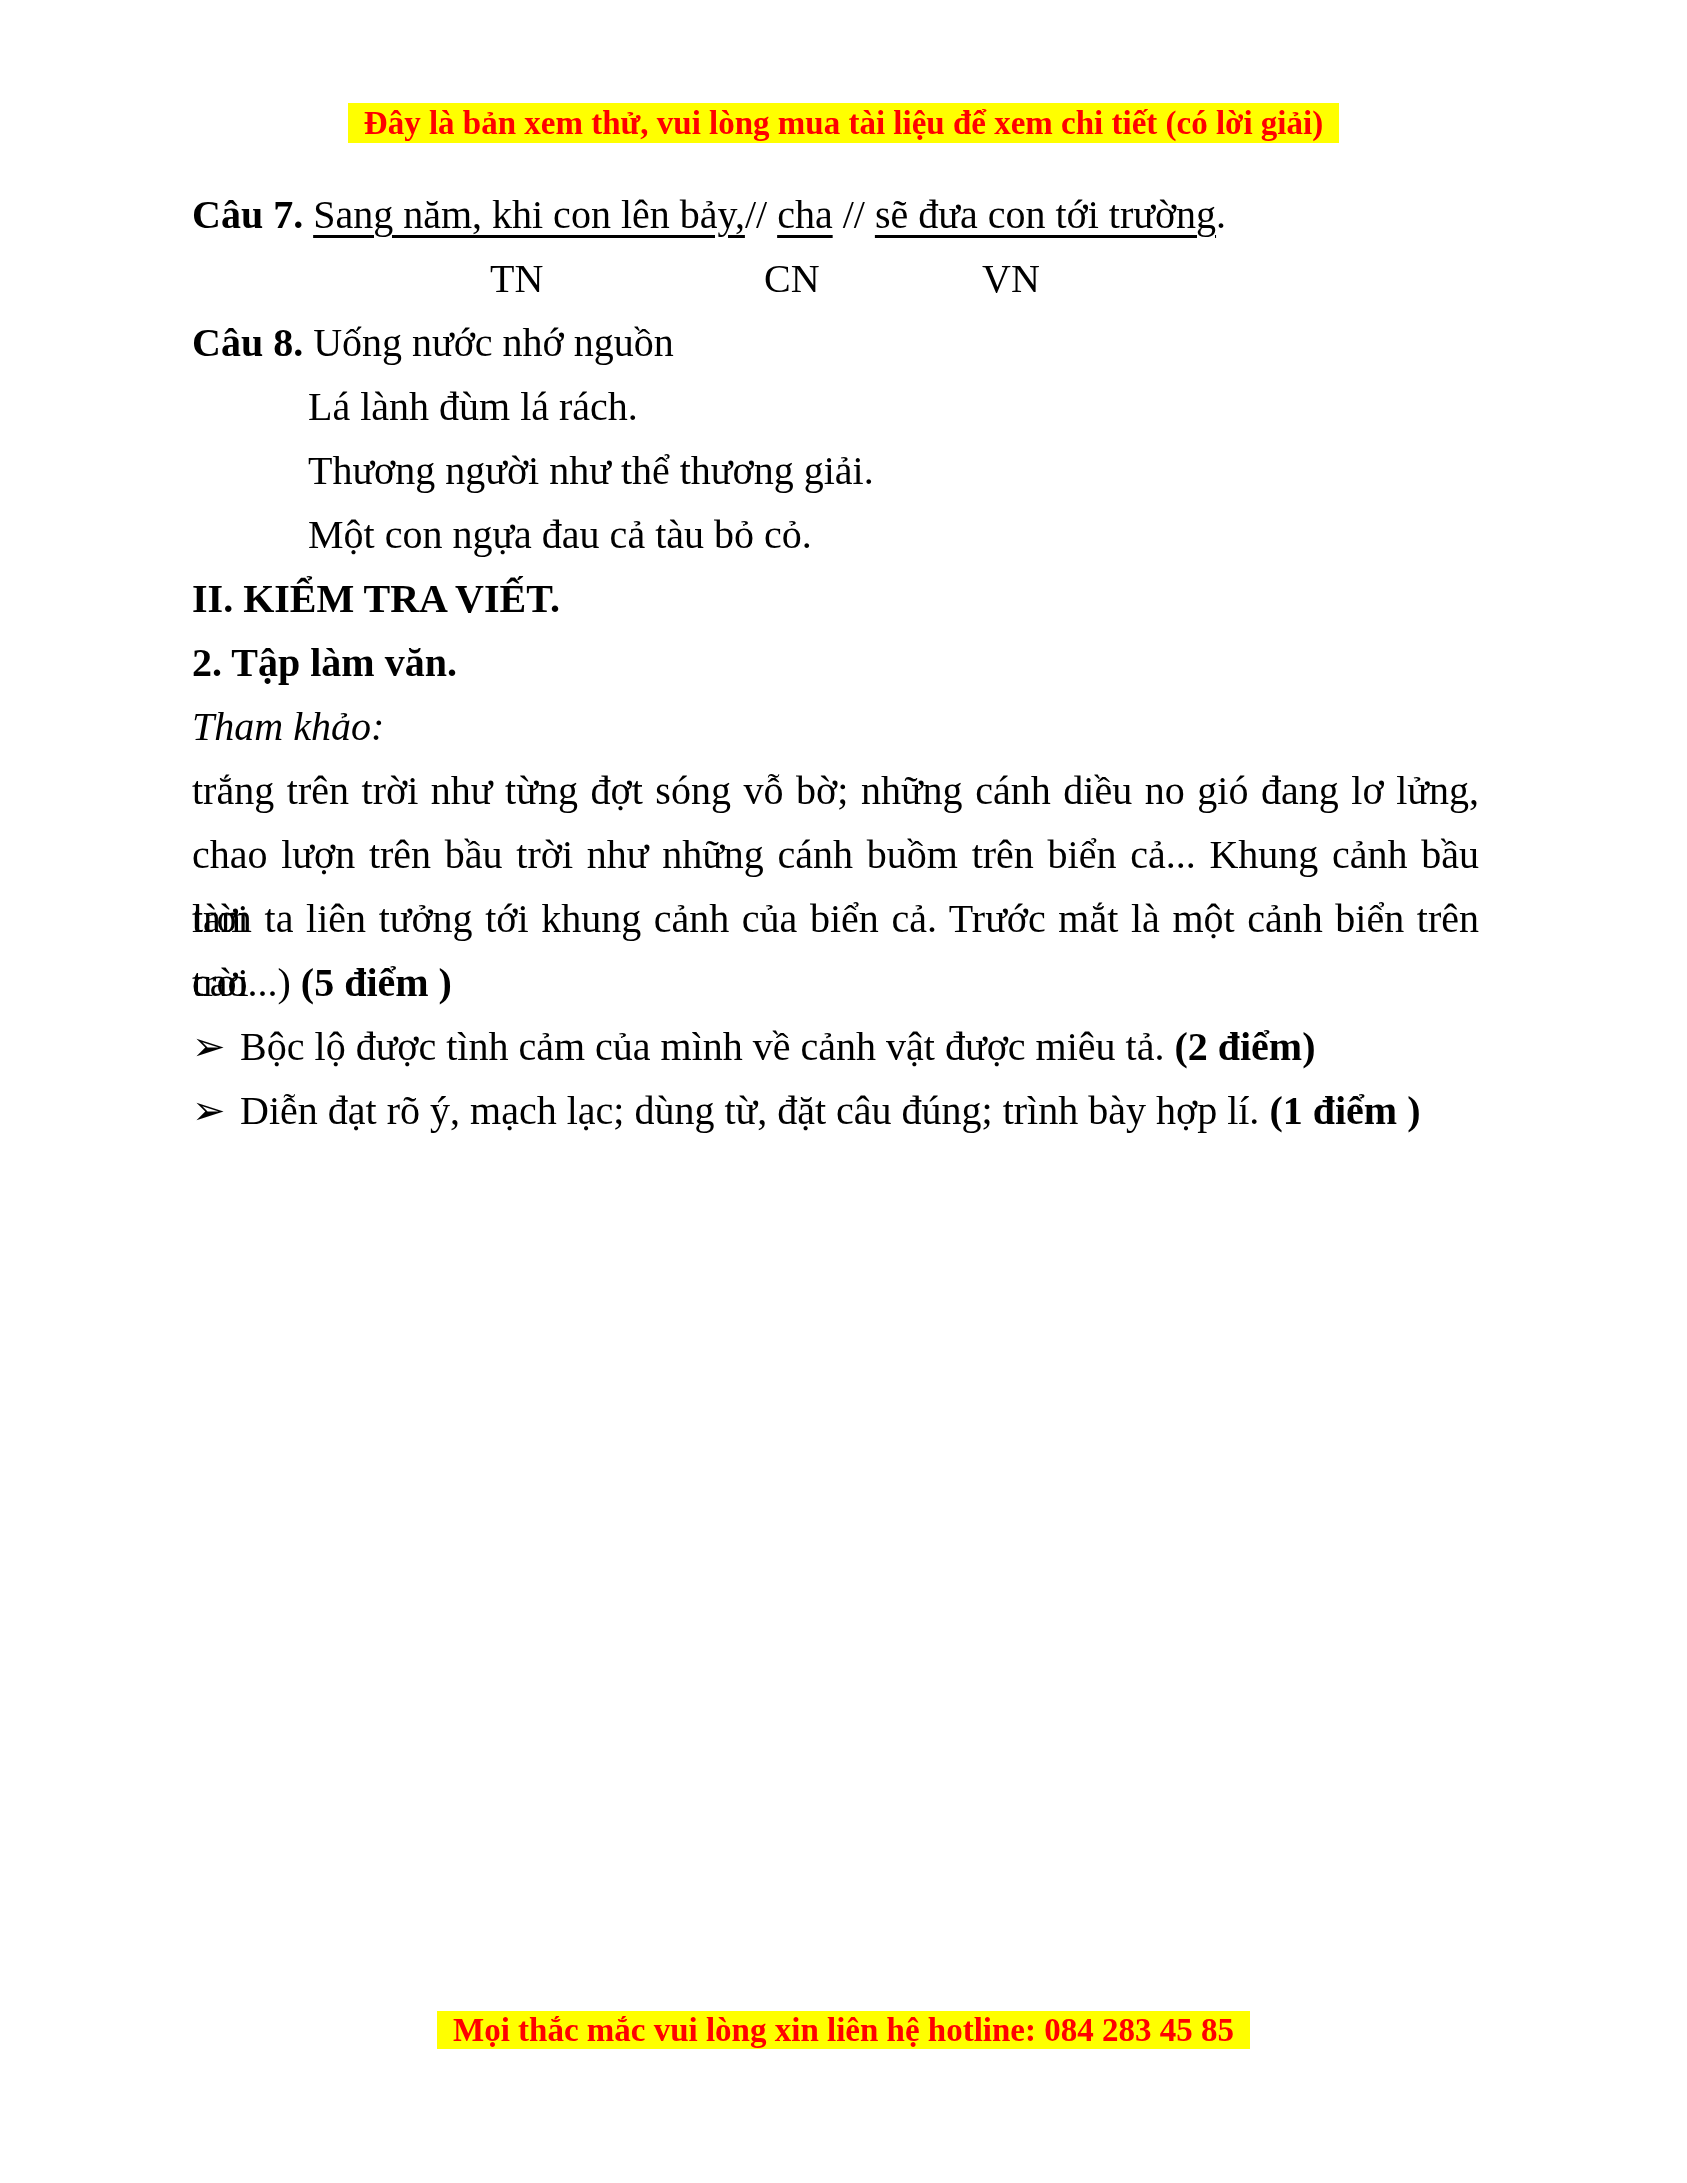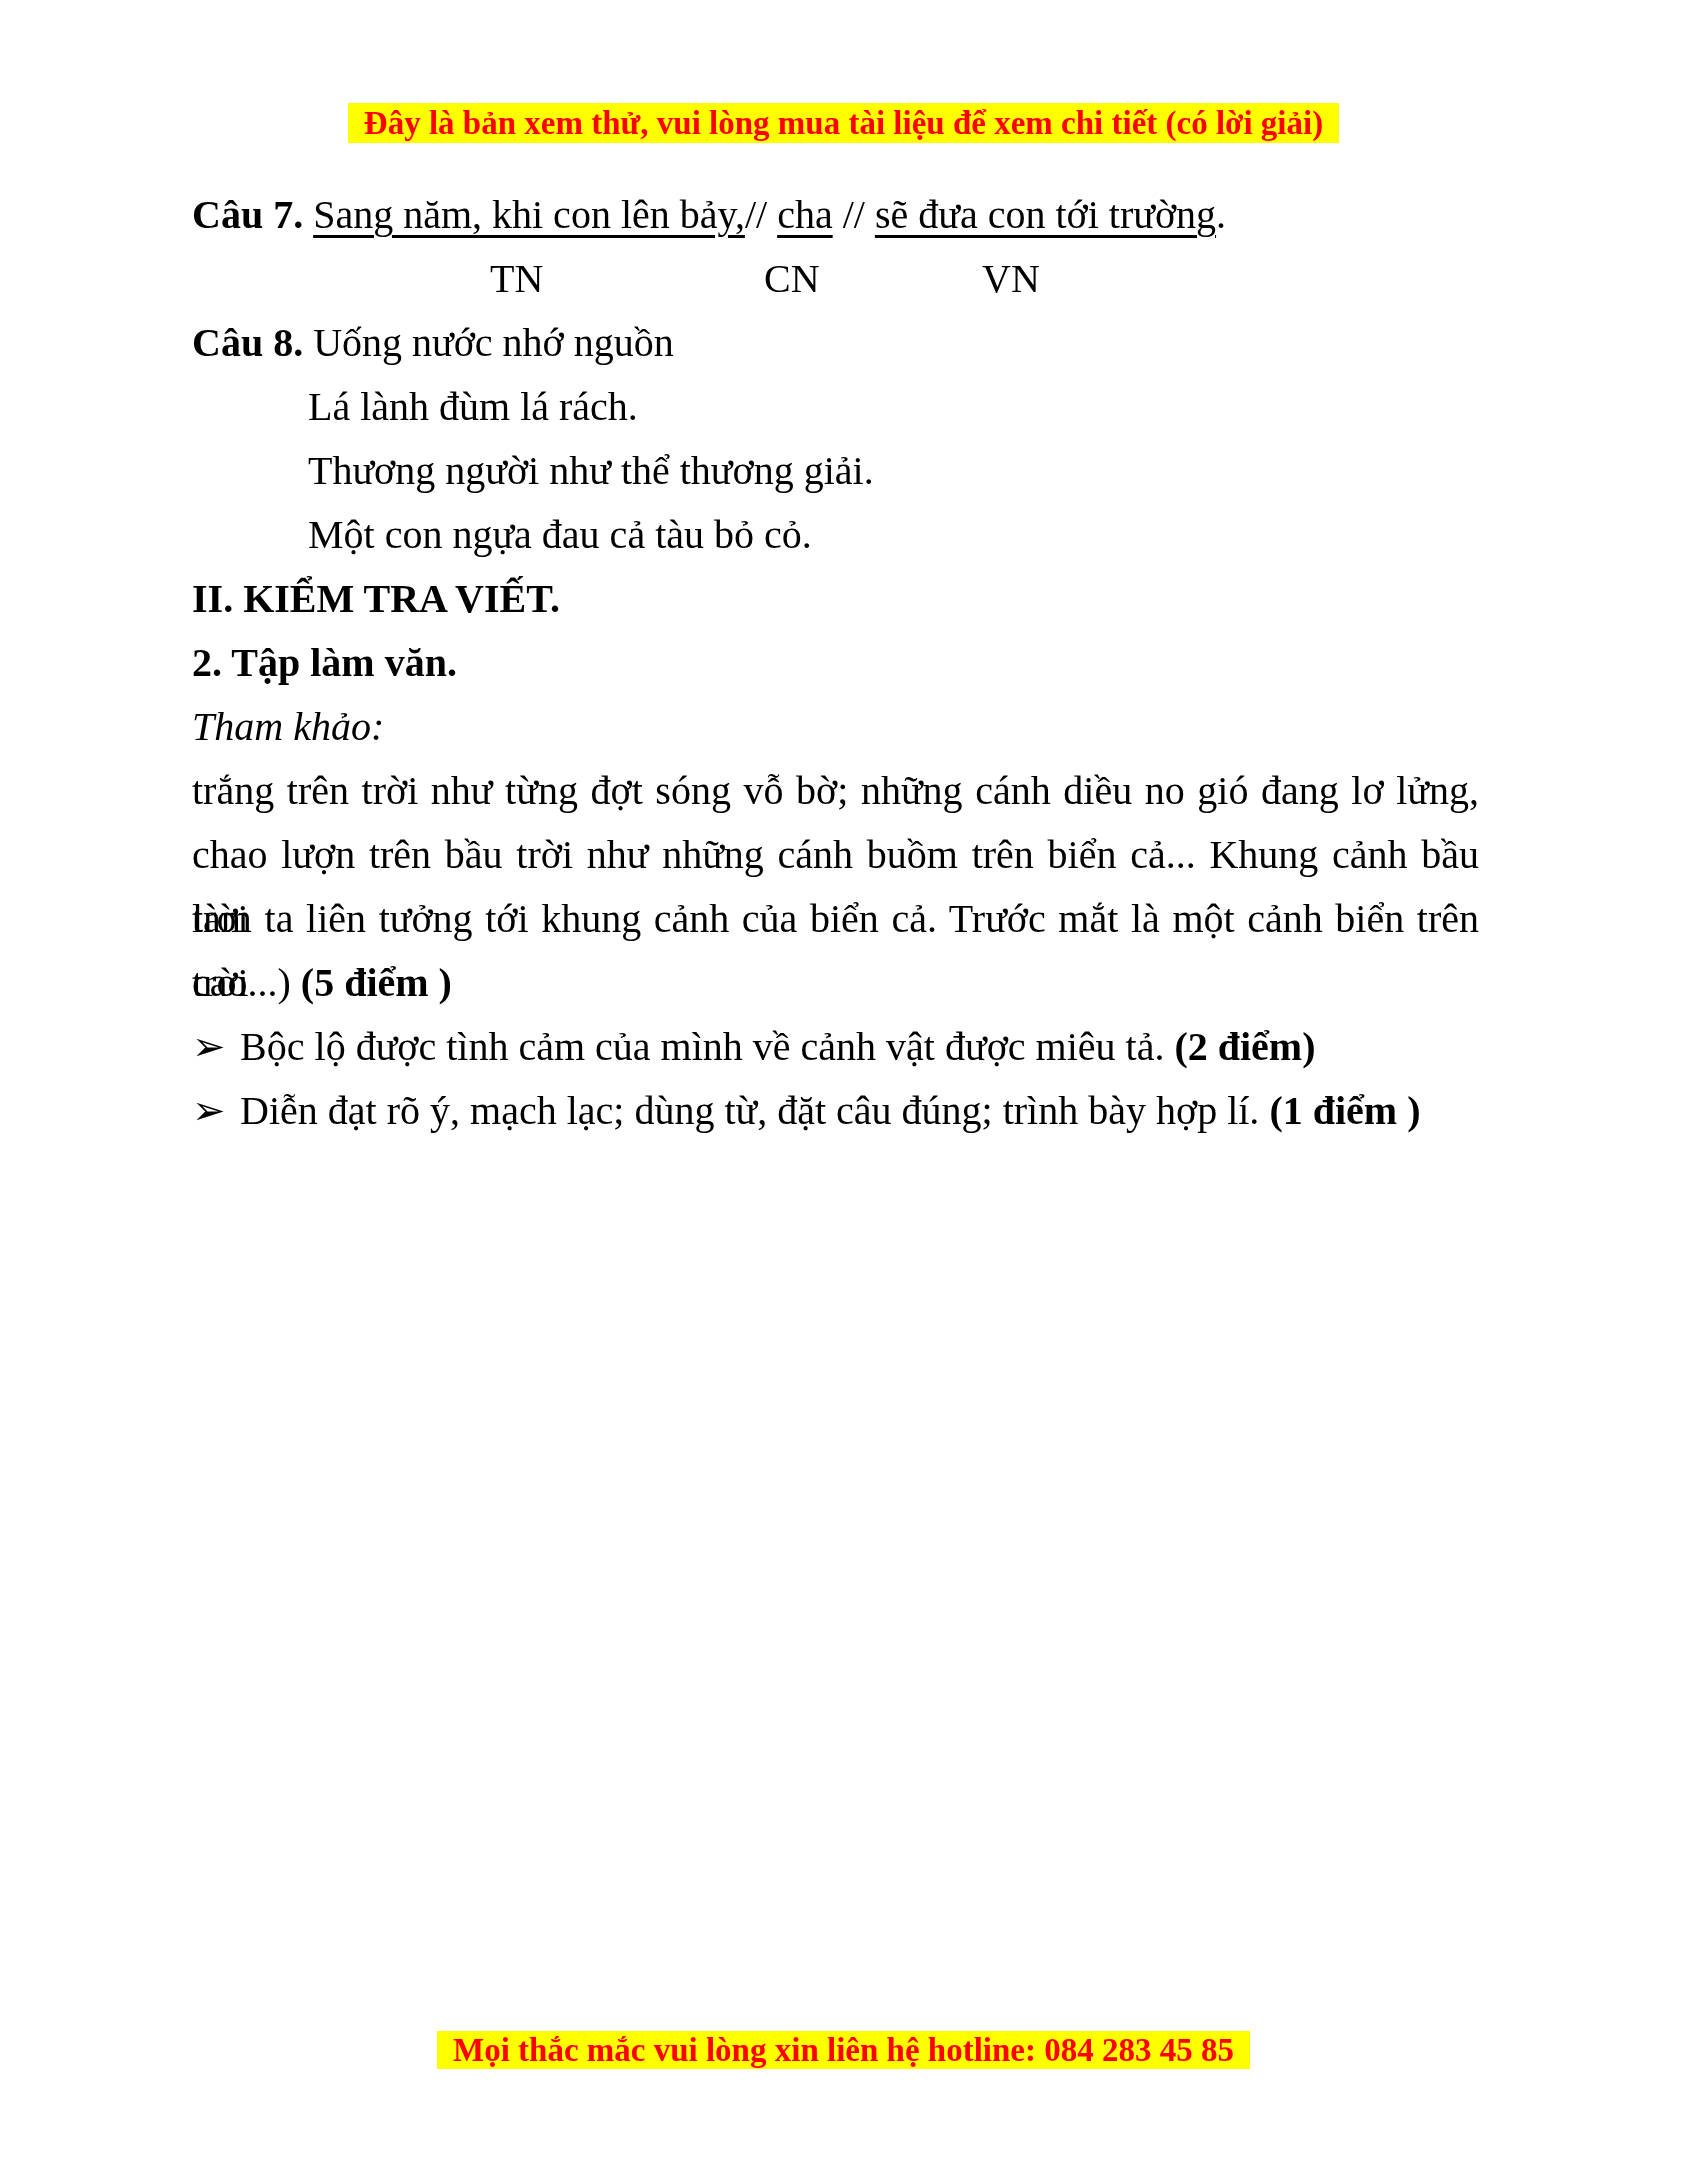--- a/index.html
+++ b/index.html
@@ -19,21 +19,21 @@
     display: inline-block;
     background: #ffff00;
     color: #ff0000;
     font-weight: bold;
     font-size: 33px;
     line-height: 40px;
     padding: 0 16px;
   }
   #header-banner { top: 103px; }
   #footer-banner { top: 2011px; }
-  #footer-banner .hl { line-height: 38px; margin-top: 20px; }
+  #footer-banner .hl { line-height: 38px; }
 
   .doc {
     position: absolute;
     left: 192px; top: 183px;
     width: 1287px;
     font-size: 40px;
   }
   .line {
     line-height: 64px;
     height: 64px;

